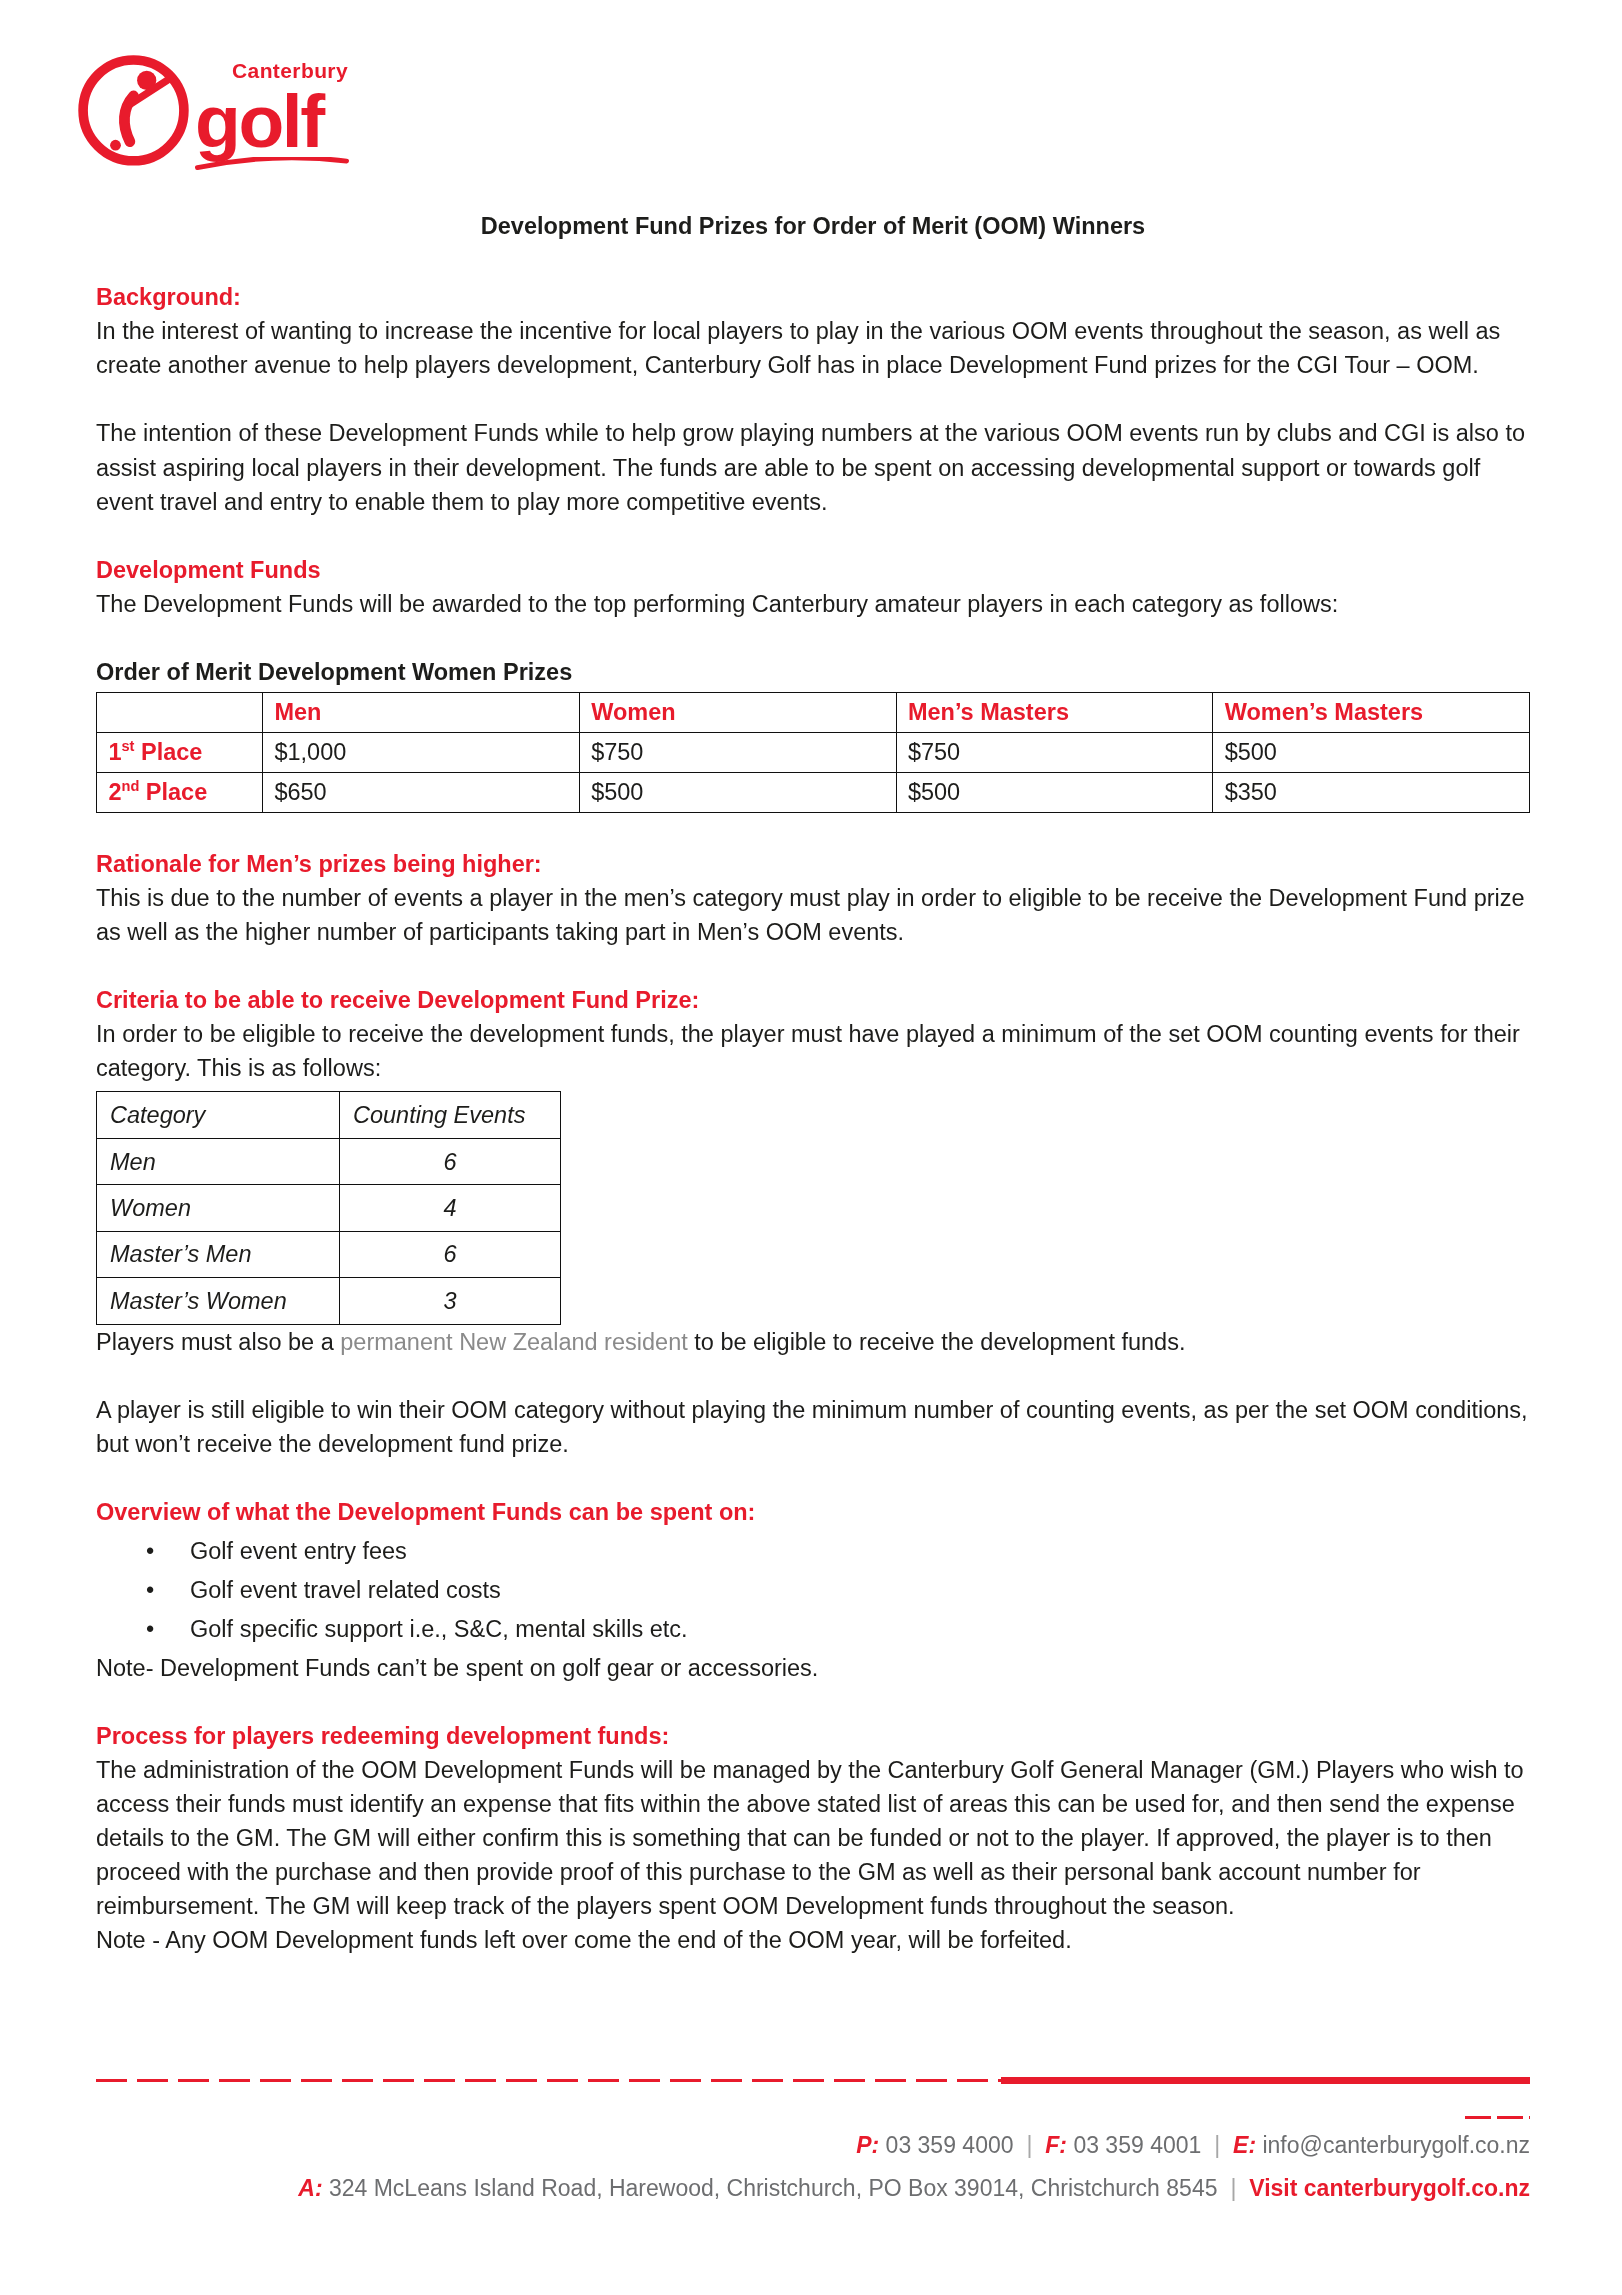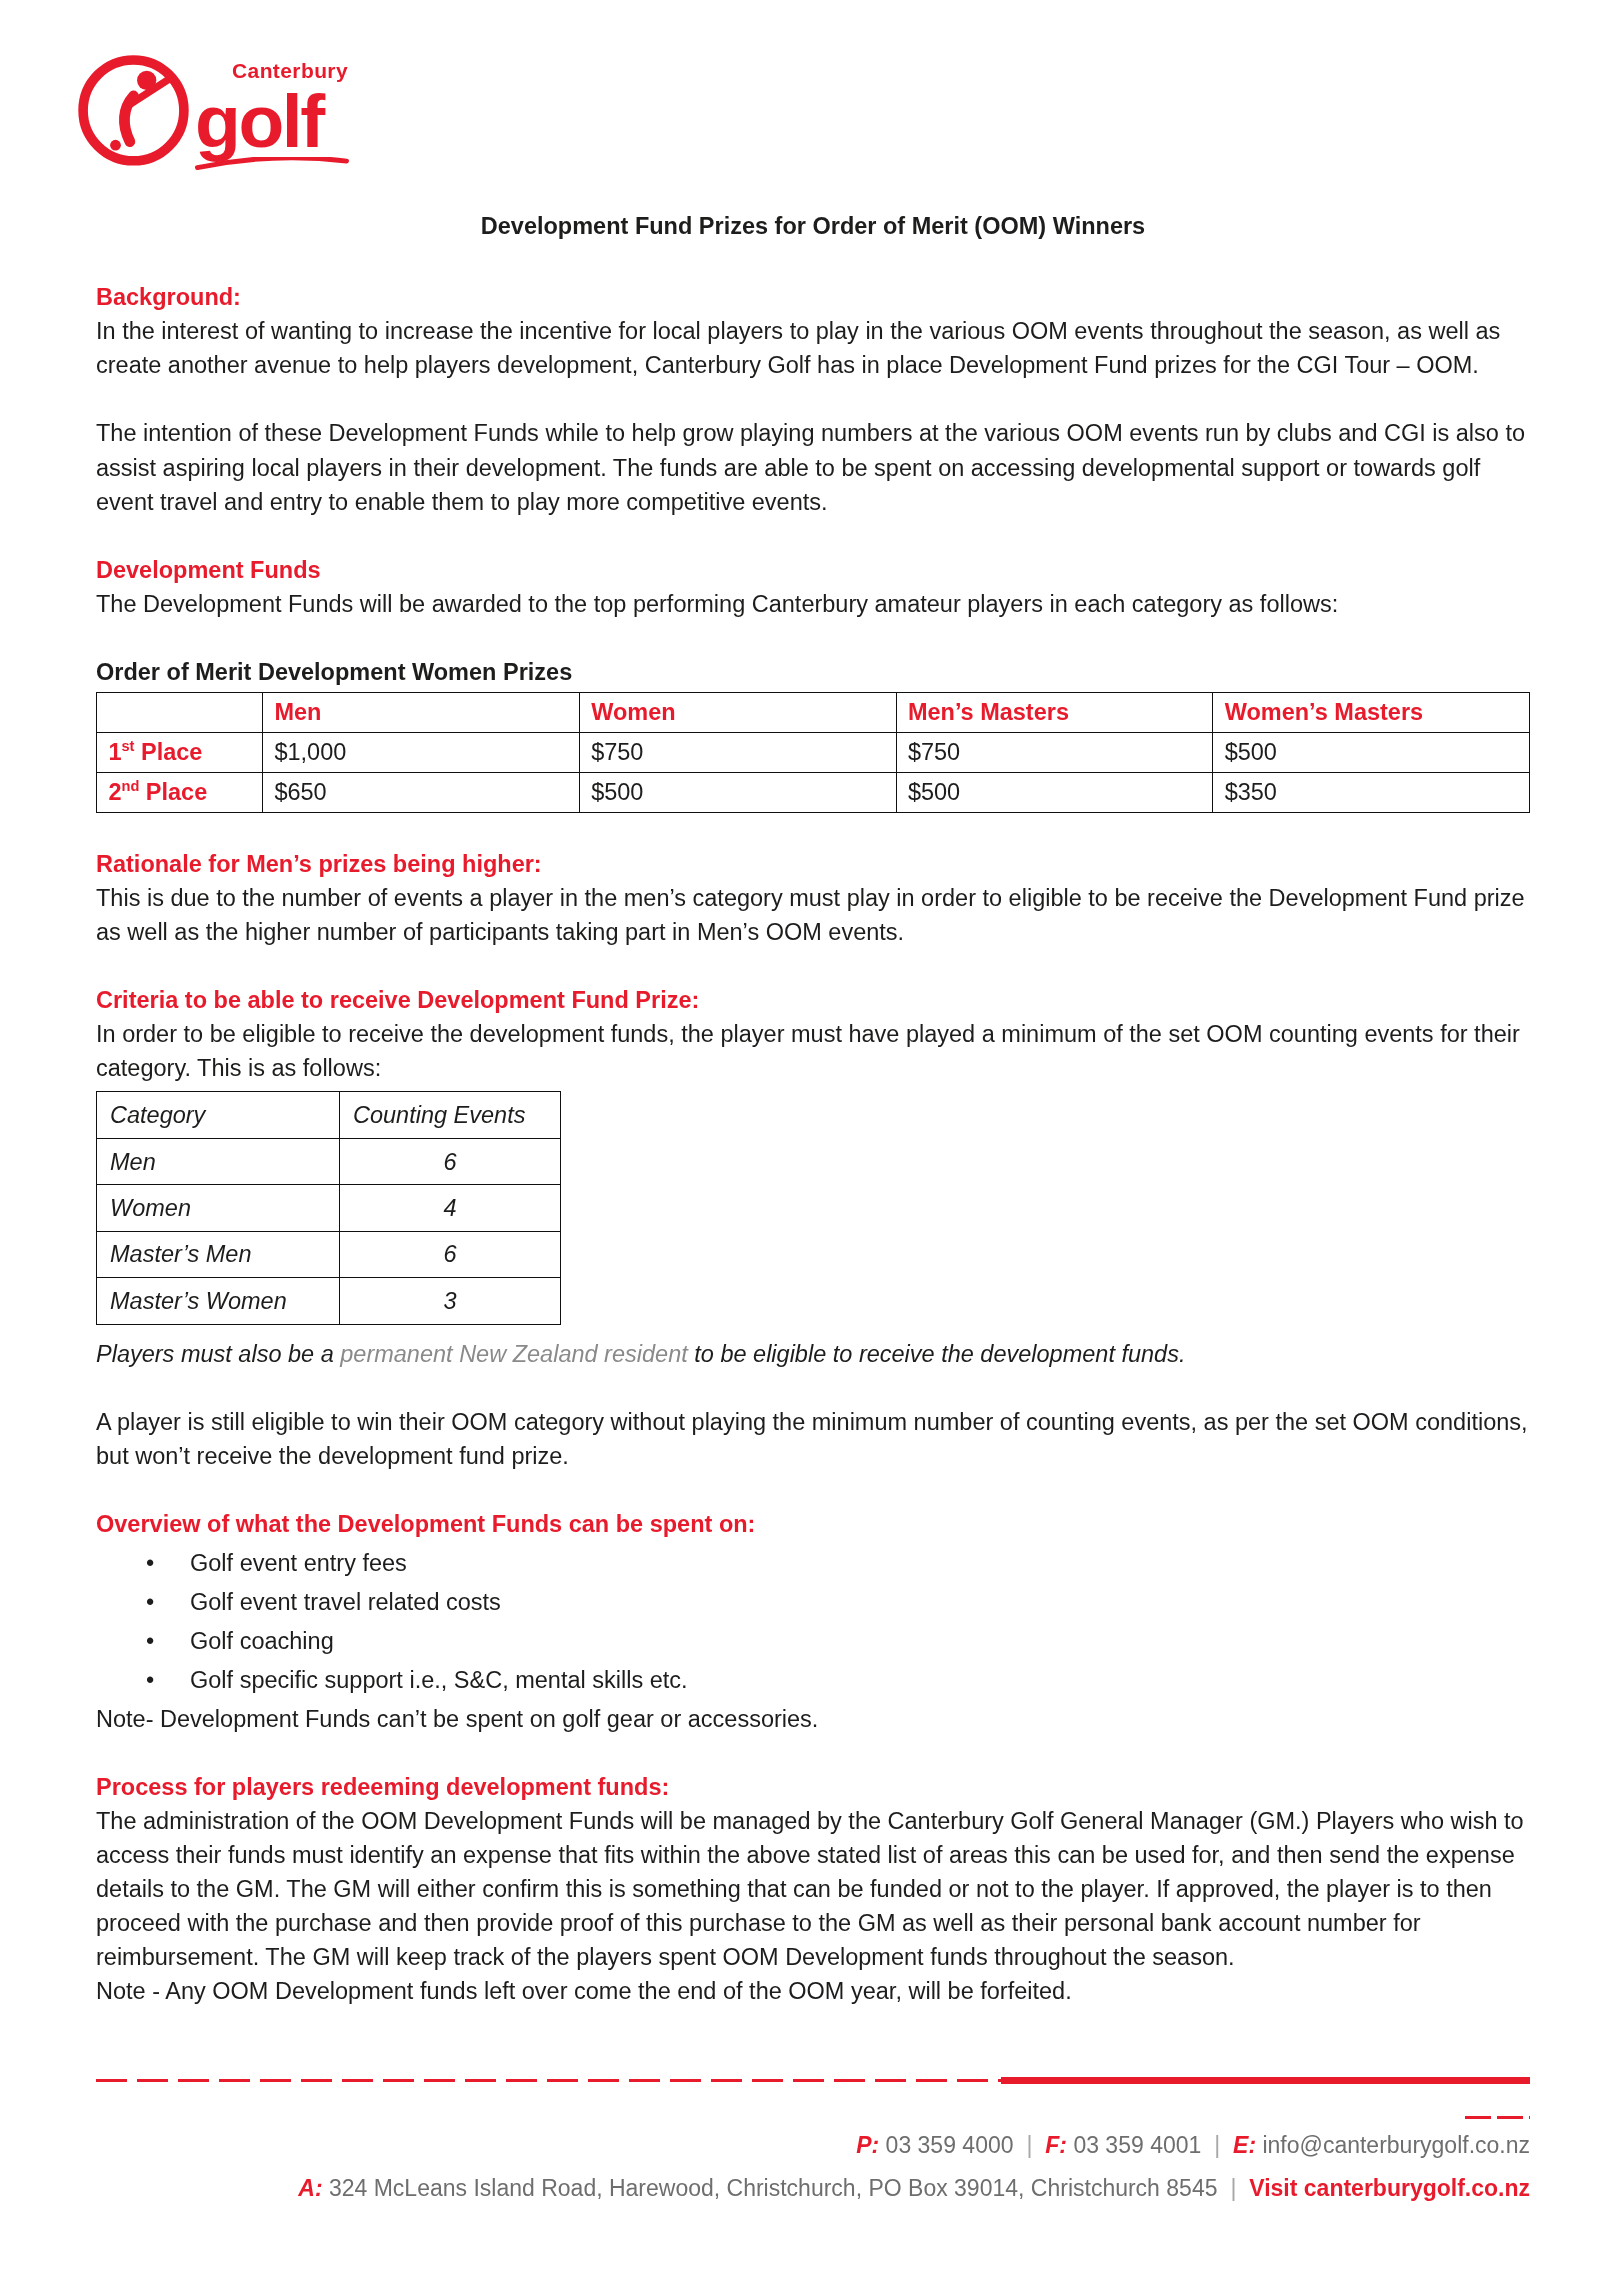--- a/index.html
+++ b/index.html
@@ -46,21 +46,21 @@
   .prize-table col.c0{width:166px;}
   .red-bold{color:var(--brand_red);font-weight:bold;}
   sup{font-size:14.6px;}
 
   
   .count-table{margin-top:6.5px;table-layout:fixed;width:464px;font-style:italic;}
   .count-table td{border:1.6px solid #101010;padding:5.7px 13px;height:31px;vertical-align:middle;}
   .count-table col.k0{width:243px;}
   .count-table col.k1{width:221px;}
   .center{text-align:center;}
-  .after-table{margin-top:12px;font-style:italic;}
+  .after-table{margin-top:0;}
 
   
   .bullets{list-style:none;margin:4.9px 0 0;padding:0;}
   .bullets li{position:relative;padding-left:94px;margin-bottom:4.9px;}
   .bullets li::before{content:"\2022";position:absolute;left:50px;top:0;}
 
   
   .footer{position:absolute;left:96px;right:93px;top:2077px;}
   .divider{display:flex;align-items:center;}
   .divider-dashes{flex:1;height:3.2px;background:repeating-linear-gradient(90deg,var(--brand_red) 0 31px,transparent 31px 41px);}
@@ -182,21 +182,20 @@
       </table>
       <p class="after-table"><span>Players must also be a </span><span class="gray-text">permanent New Zealand resident</span><span> to be eligible to receive the development funds.</span></p>
       <p class="gap-top">A player is still eligible to win their OOM category without playing the minimum number of counting events, as per the set OOM conditions, but won’t receive the development fund prize.</p>
     </section>
 
     <section>
       <h2 class="red-heading">Overview of what the Development Funds can be spent on:</h2>
       <ul class="bullets">
         <li>Golf event entry fees</li>
         <li>Golf event travel related costs</li>
-        <li>Golf coaching</li>
         <li>Golf specific support i.e., S&amp;C, mental skills etc.</li>
       </ul>
       <p>Note- Development Funds can’t be spent on golf gear or accessories.</p>
     </section>
 
     <section>
       <h2 class="red-heading">Process for players redeeming development funds:</h2>
       <p>The administration of the OOM Development Funds will be managed by the Canterbury Golf General Manager (GM.) Players who wish to access their funds must identify an expense that fits within the above stated list of areas this can be used for, and then send the expense details to the GM. The GM will either confirm this is something that can be funded or not to the player. If approved, the player is to then proceed with the purchase and then provide proof of this purchase to the GM as well as their personal bank account number for reimbursement. The GM will keep track of the players spent OOM Development funds throughout the season.</p>
       <p>Note - Any OOM Development funds left over come the end of the OOM year, will be forfeited.</p>
     </section>

